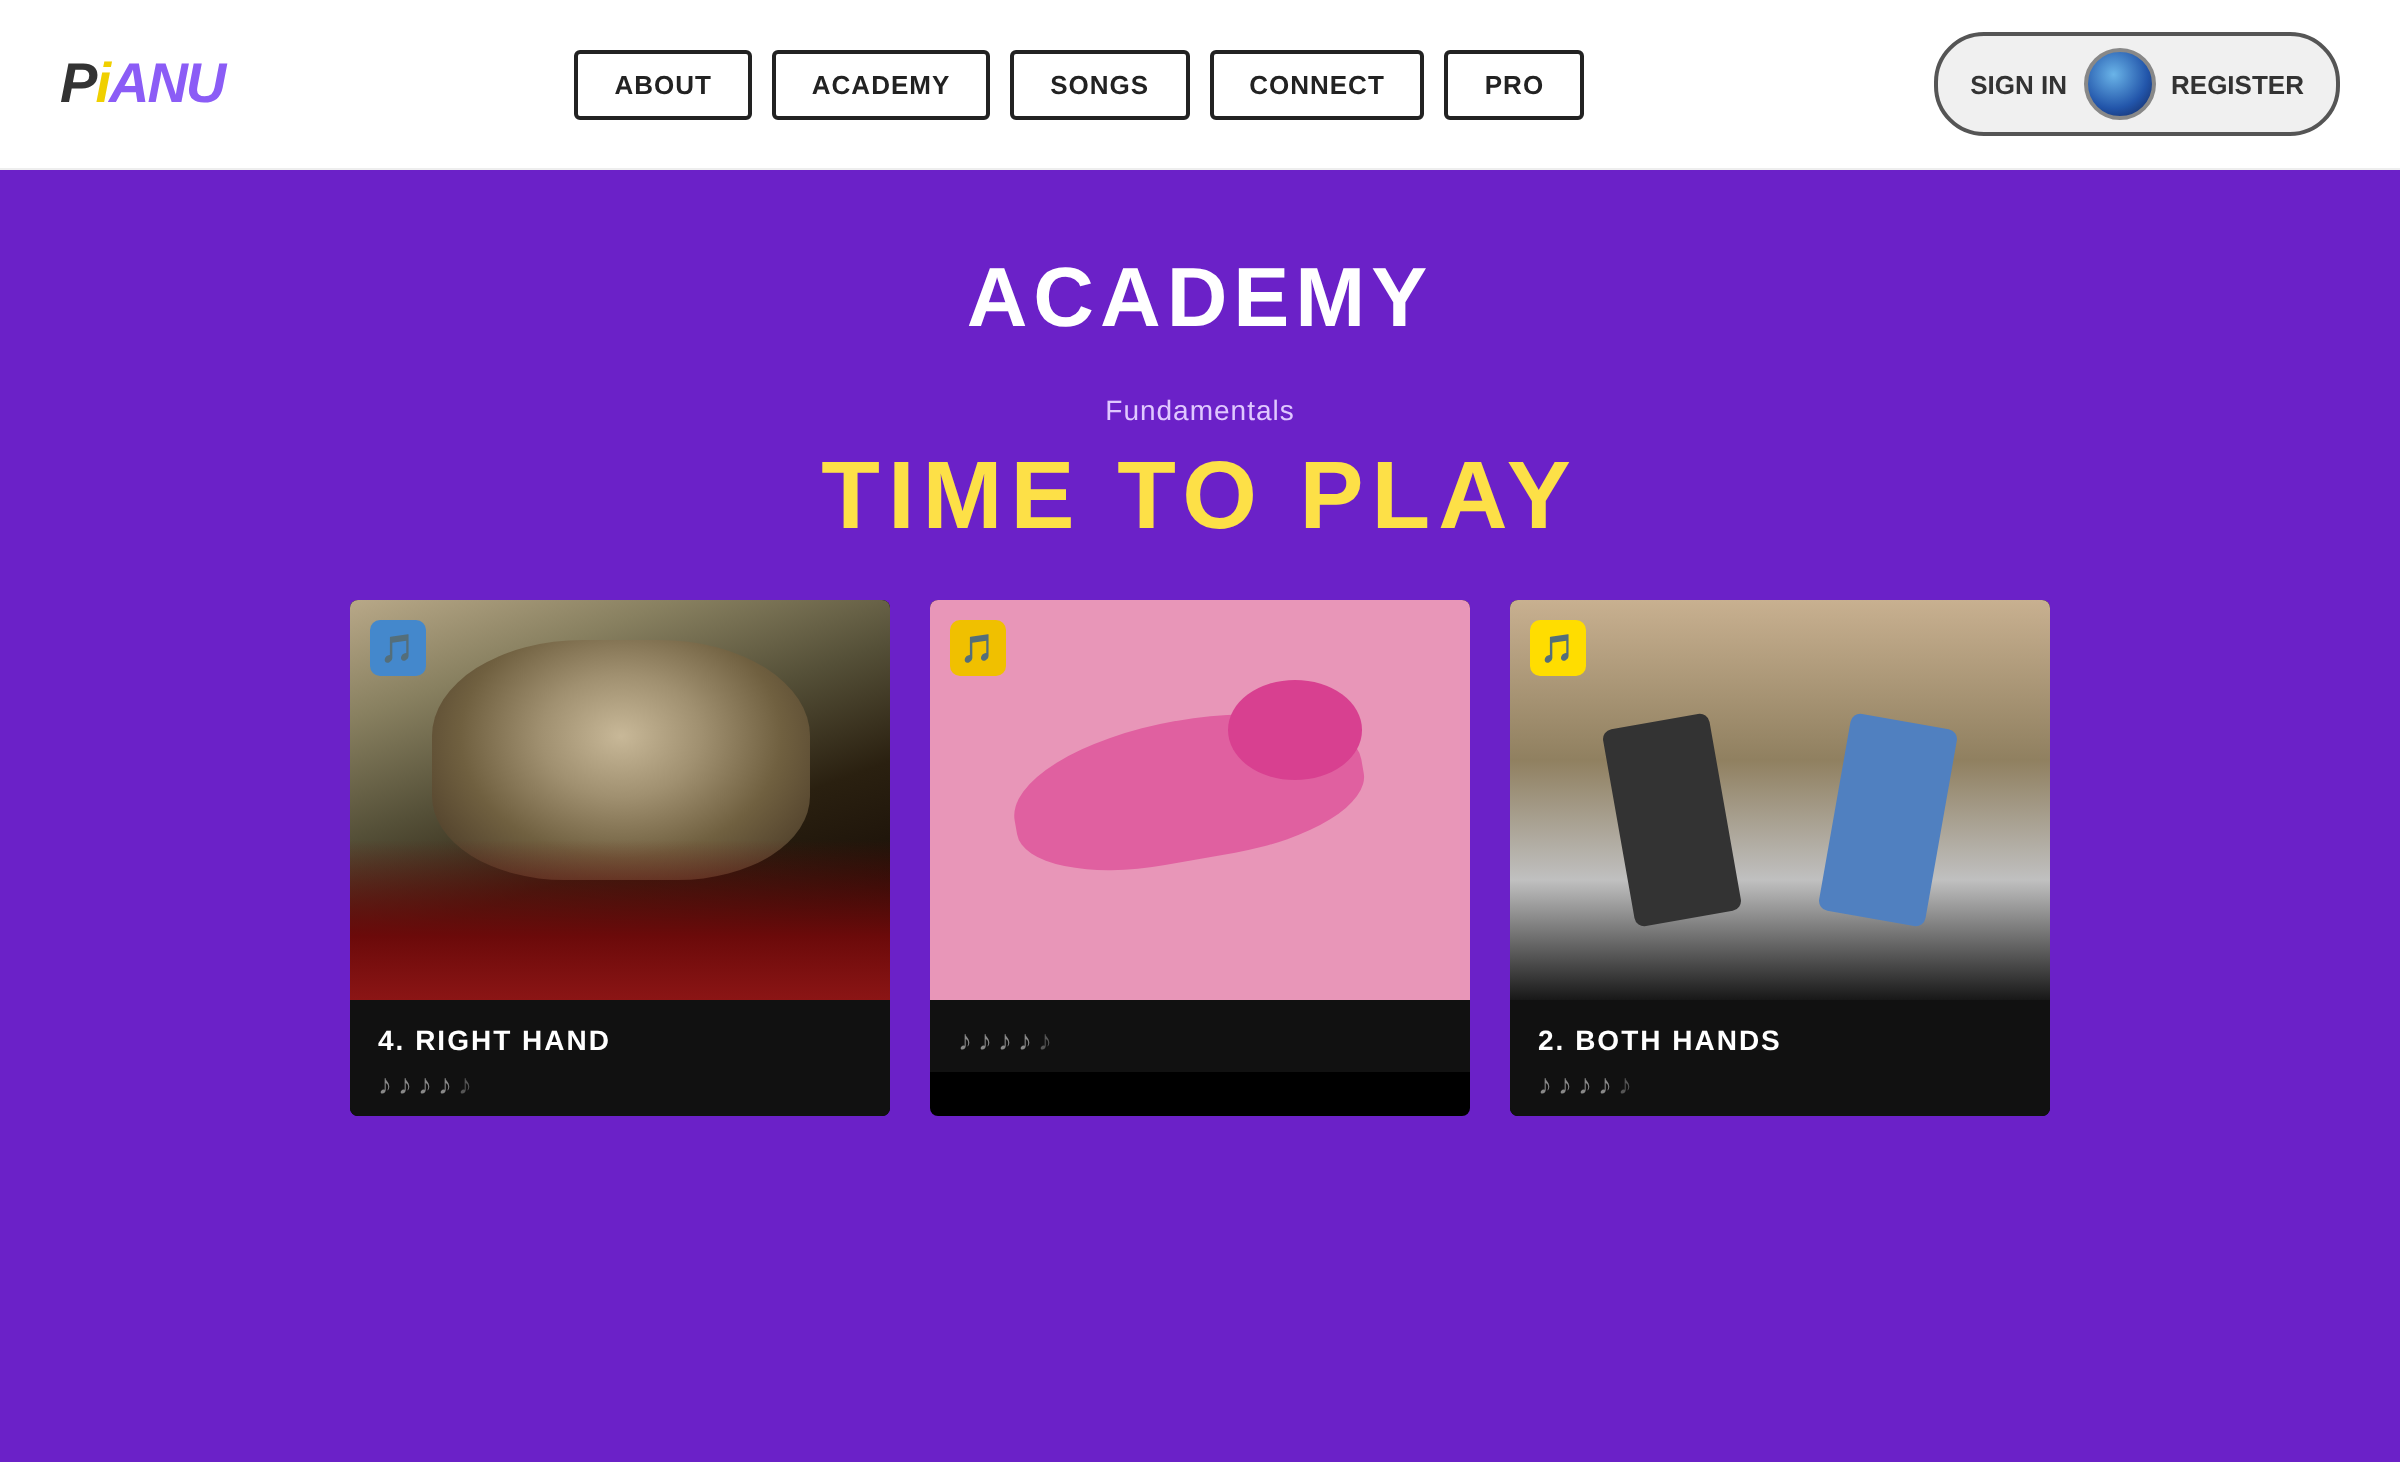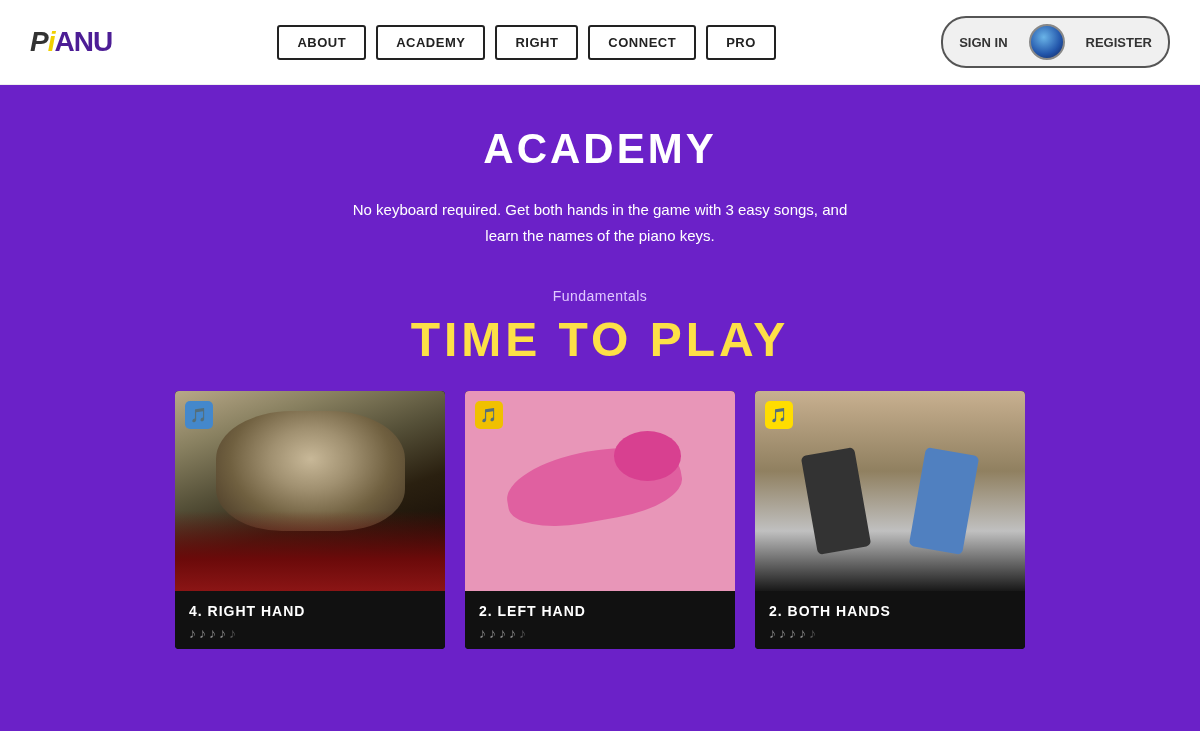--- a/index.html
+++ b/index.html
@@ -18,21 +18,21 @@
     .logo {
       display: flex;
       align-items: center;
       font-size: 28px;
       font-weight: bold;
       color: #111;
       letter-spacing: -1px;
     }
     .logo-p { color: #333; font-style: italic; font-weight: 900; }
     .logo-yellow { color: #f0d000; font-style: italic; font-weight: 900; }
-    .logo-rest { color: #4c1d95; font-weight: 900; }
+    .logo-rest { color: #8b5cf6; font-weight: 900; font-style: italic; }
 
     .nav {
       display: flex;
       gap: 10px;
       align-items: center;
     }
     .nav-btn {
       border: 2px solid #222;
       background: transparent;
       padding: 8px 18px;
@@ -48,21 +48,21 @@
       display: flex;
       align-items: center;
       gap: 8px;
     }
     .auth-box {
       border: 2px solid #555;
       background: #f0f0f0;
       border-radius: 25px;
       display: flex;
       align-items: center;
-      gap: 21px;
+      gap: 8px;
       padding: 6px 16px;
     }
     .sign-in-btn {
       background: transparent;
       border: none;
       font-size: 13px;
       font-weight: bold;
       cursor: pointer;
       color: #333;
     }
@@ -292,37 +292,36 @@
 <div class="header">
   <div class="logo">
     <span class="logo-p">P</span>
       <span class="logo-yellow">i</span>
       <span class="logo-rest">ANU</span>
   </div>
 
   <nav class="nav">
     <button class="nav-btn">ABOUT</button>
     <button class="nav-btn">ACADEMY</button>
-    <button class="nav-btn">RIGHT</button>
+    <button class="nav-btn">SONGS</button>
     <button class="nav-btn">CONNECT</button>
     <button class="nav-btn">PRO</button>
   </nav>
 
   <div class="auth-area">
     <div class="auth-box">
       <button class="sign-in-btn">SIGN IN</button>
       <span class="avatar"></span>
       <button class="register-btn">REGISTER</button>
     </div>
   </div>
 </div>
 
 <div class="main">
   <h1 class="academy-title">ACADEMY</h1>
-  <p class="description">No keyboard required. Get both hands in the game with 3 easy songs, and learn the names of the piano keys.</p>
 
   <span class="fundamentals-label">Fundamentals</span>
   <h2 class="time-to-play">TIME TO PLAY</h2>
 
   <div class="cards-row">
 
     <div class="card">
       <div class="card-image">
         <div class="card-img-beethoven"></div>
         <div class="music-badge music-badge-blue">🎵</div>
@@ -338,21 +337,20 @@
         </div>
       </div>
     </div>
 
     <div class="card">
       <div class="card-image">
         <div class="card-img-pinkpanther"></div>
         <div class="music-badge music-badge-yellow">🎵</div>
       </div>
       <div class="card-footer">
-        <div class="card-title">2. LEFT HAND</div>
         <div class="stars">
           <span class="star">♪</span>
           <span class="star">♪</span>
           <span class="star">♪</span>
           <span class="star">♪</span>
           <span class="star star-outline">♪</span>
         </div>
       </div>
     </div>
 

